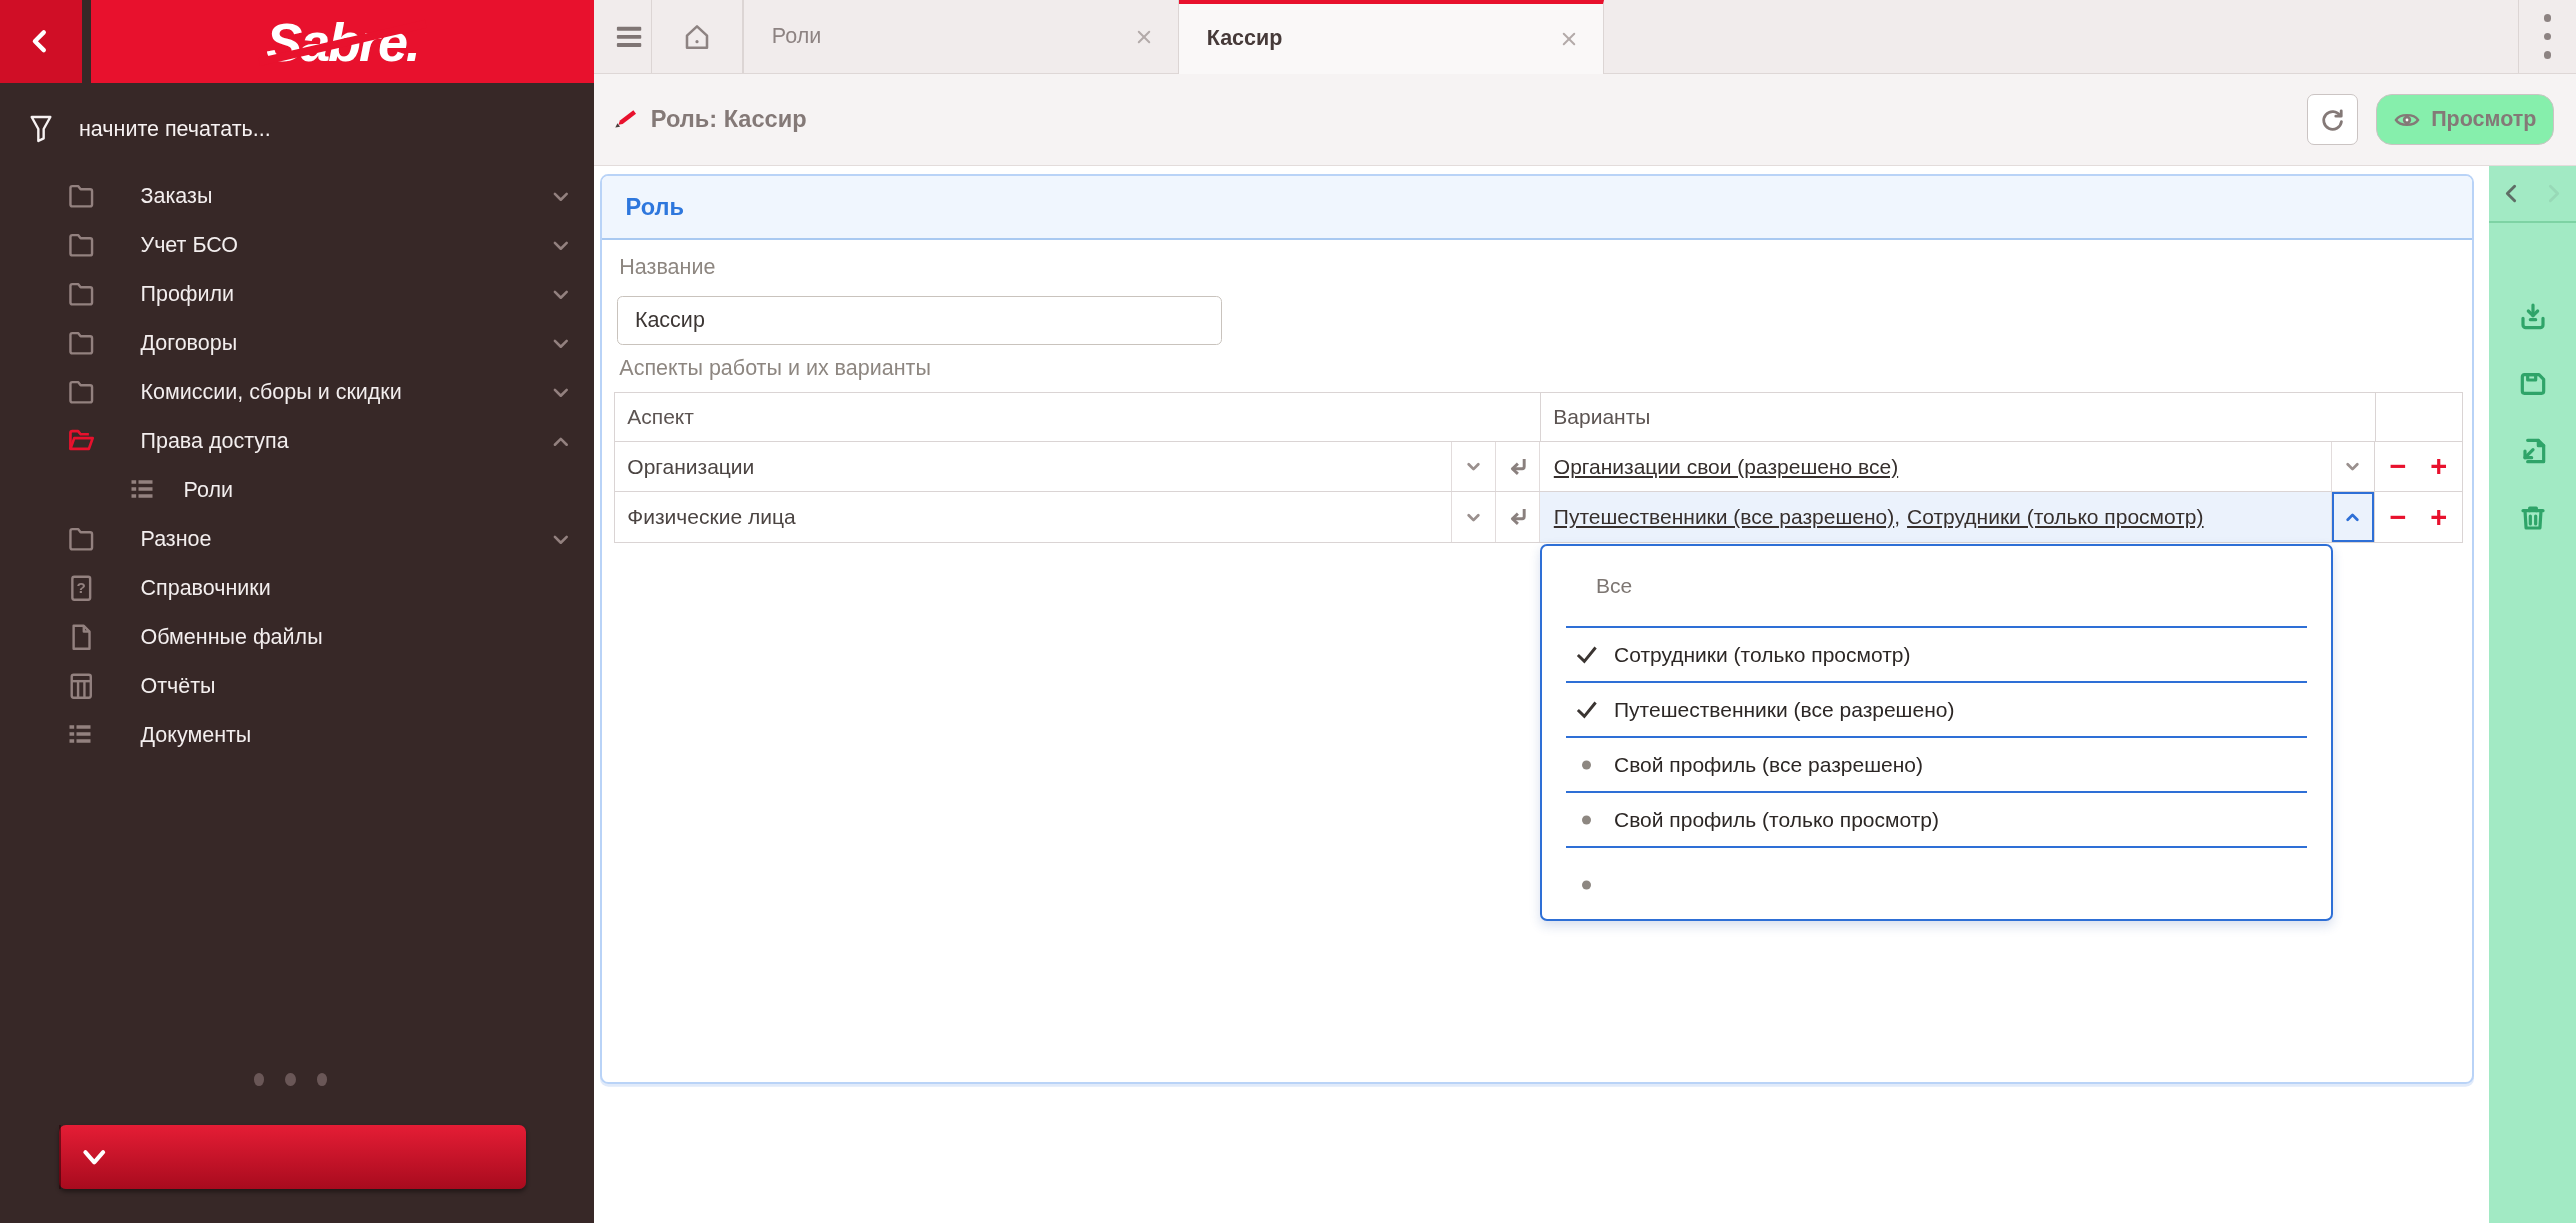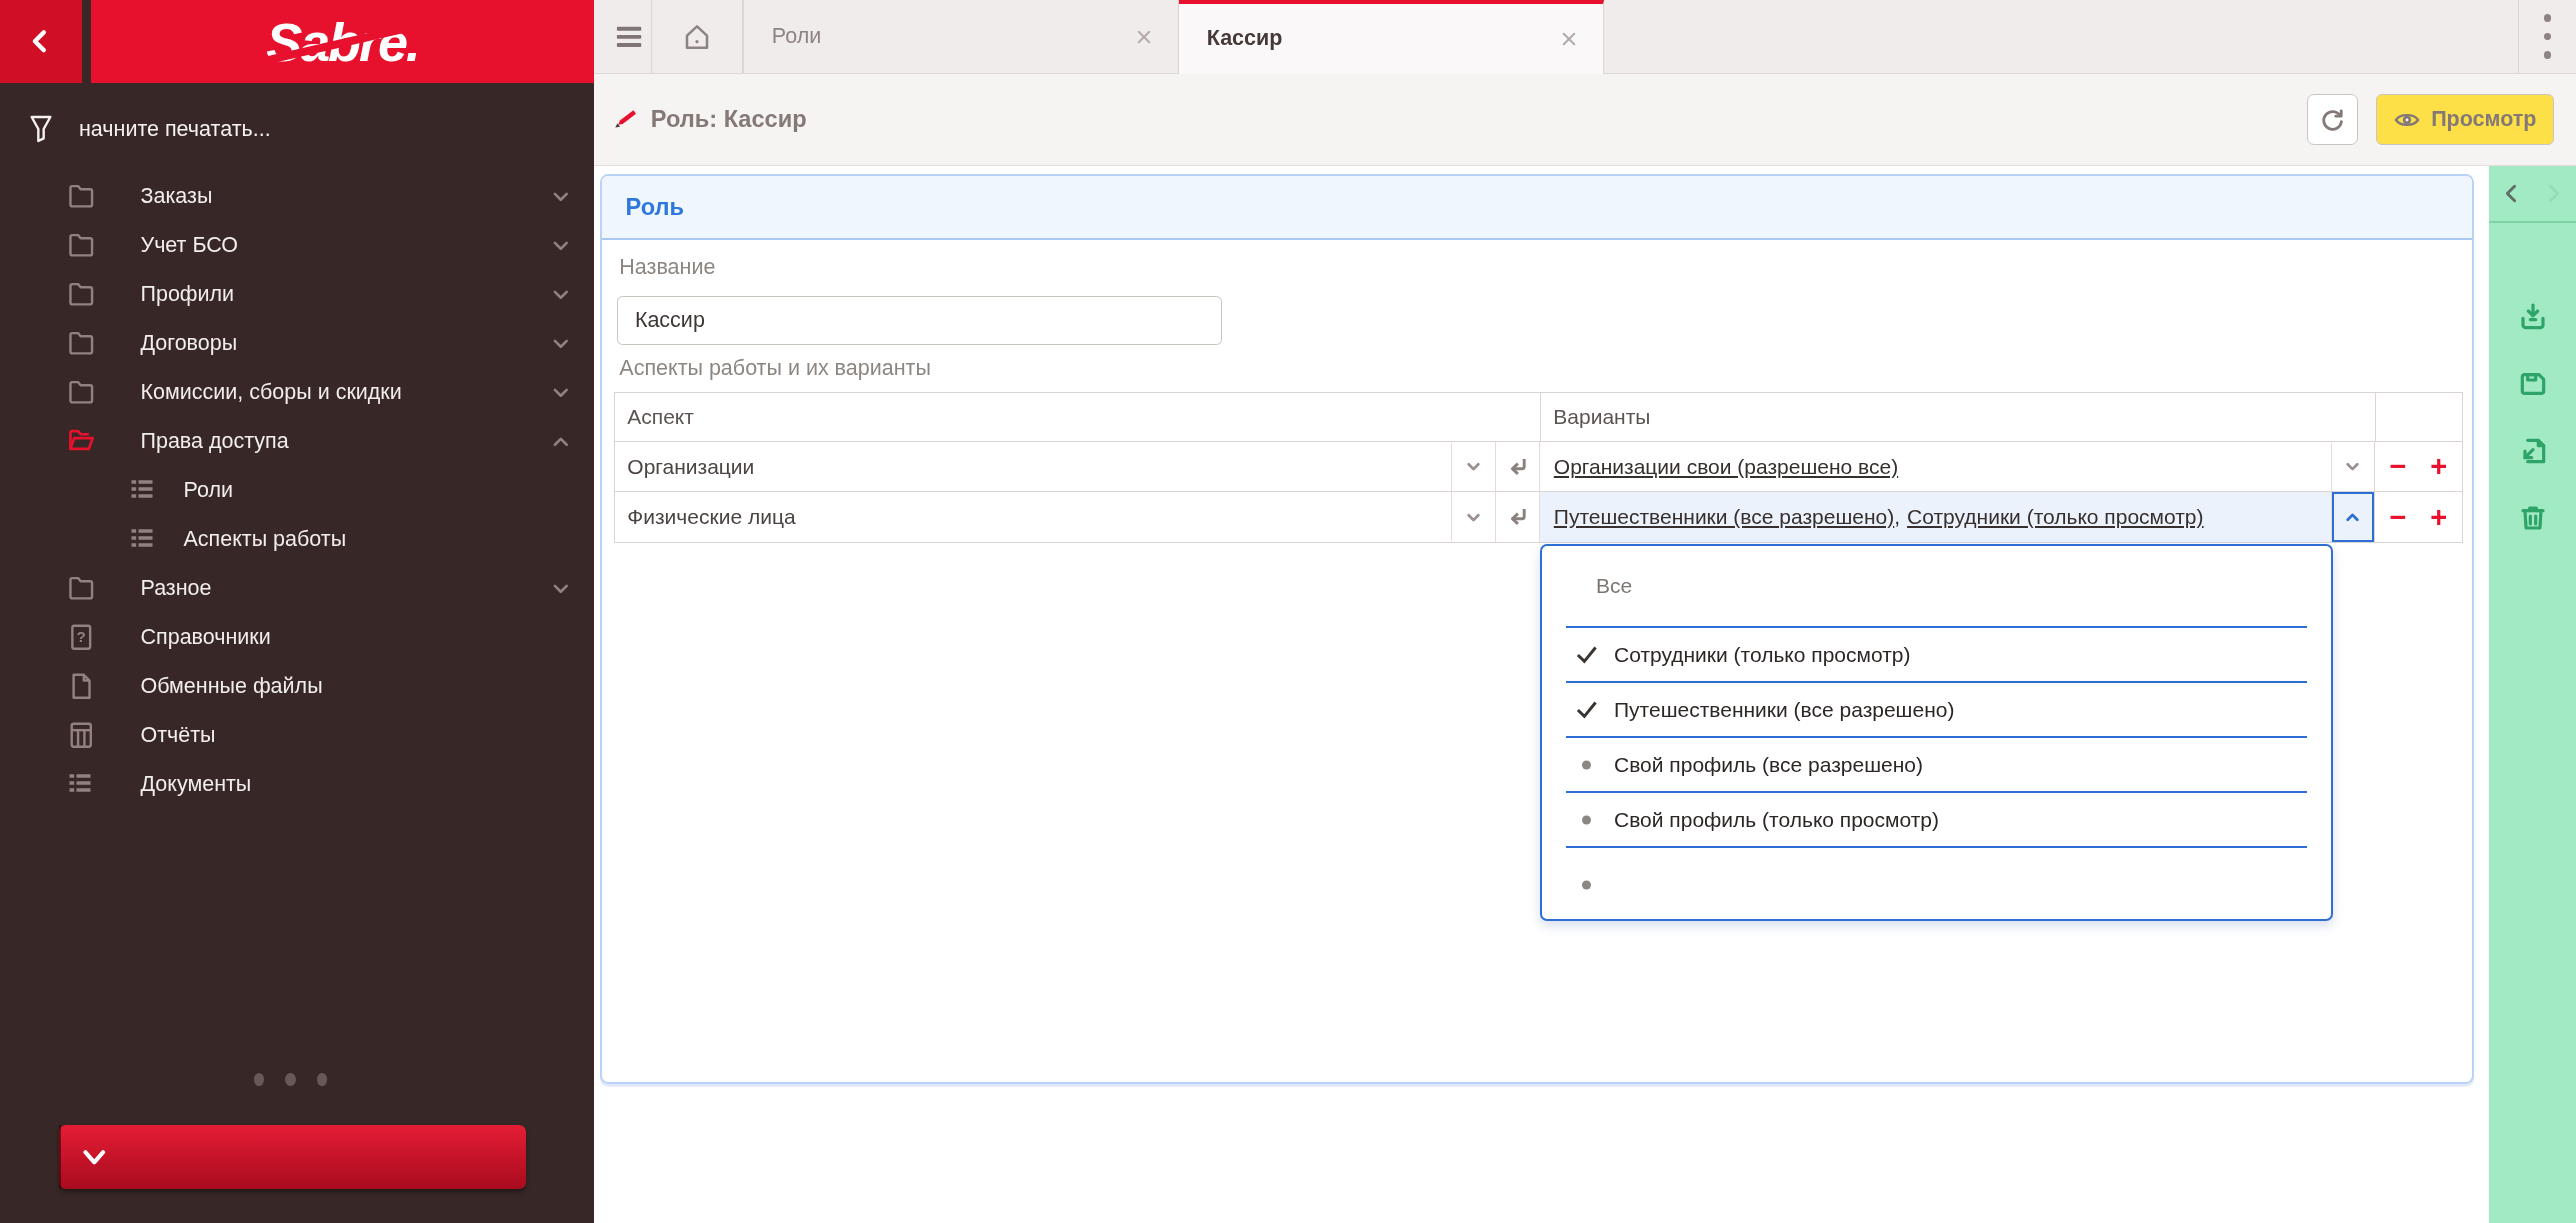--- a/index.html
+++ b/index.html
@@ -56,21 +56,21 @@
   .kebab span { width:7.6px; height:7.6px; border-radius:50%; background:#8d8382; }
 
   
   .band { position:absolute; left:594px; top:74px; width:1982px; height:92px; background:#f6f3f3;
     border-bottom:1.4px solid #e3dcdb; display:flex; align-items:center; }
   .band-pencil { margin-left:15.3px; }
   .band-title { margin-left:12.5px; font-size:23.6px; font-weight:bold; color:#847977; }
   .band-actions { margin-left:auto; margin-right:22px; display:flex; gap:18px; }
   .icon-btn { width:51px; height:51px; background:#fff; border:1.4px solid #cbc4c3; border-radius:7px;
     display:flex; align-items:center; justify-content:center; cursor:pointer; }
-  .view-btn { height:51px; padding:0 16.6px; background:#fde047; border:1.4px solid #cbc4c3; border-radius:6px;
+  .view-btn { height:51px; padding:0 16.6px; background:#86efac; border:1.4px solid #cbc4c3; border-radius:16px;
     display:flex; align-items:center; gap:9.7px; font-size:21.5px; font-weight:bold; color:#847977; cursor:pointer; }
 
   
   .panel { position:absolute; left:600px; top:174px; width:1874px; height:910px; background:#fff;
     border:2.1px solid #b9d3f7; border-radius:8.3px; box-shadow:0 2.8px 0 rgba(130,170,235,.25); }
   .panel-head { height:64px; background:#f0f6fe; border-bottom:2.1px solid #a9c9f1; border-radius:6.2px 6.2px 0 0;
     display:flex; align-items:center; padding-left:23.6px; }
   .panel-title { color:#2e77dd; font-size:23.6px; font-weight:bold; }
   .fld-label { position:absolute; left:17.3px; font-size:21.5px; color:#8d8680; white-space:nowrap; }
   .lbl-name { top:79px; }
@@ -240,33 +240,20 @@
               <rect x="9" y="4.5" width="12" height="3"></rect>
               <rect x="3" y="10.5" width="4" height="3"></rect>
               <rect x="9" y="10.5" width="12" height="3"></rect>
               <rect x="3" y="16.5" width="4" height="3"></rect>
               <rect x="9" y="16.5" width="12" height="3"></rect>
             </svg>
           </span>
         <span class="mi-label">Роли</span>
       </div>
 
-      <div class="menu-item sub">
-        <span class="mi-icon">
-            <svg viewBox="0 0 24 24" width="28" height="28" fill="#93817f">
-              <rect x="3" y="4.5" width="4" height="3"></rect>
-              <rect x="9" y="4.5" width="12" height="3"></rect>
-              <rect x="3" y="10.5" width="4" height="3"></rect>
-              <rect x="9" y="10.5" width="12" height="3"></rect>
-              <rect x="3" y="16.5" width="4" height="3"></rect>
-              <rect x="9" y="16.5" width="12" height="3"></rect>
-            </svg>
-          </span>
-        <span class="mi-label">Аспекты работы</span>
-      </div>
 
       <div class="menu-item">
         <span class="mi-icon">
             <svg viewBox="0 0 24 24" width="30.5" height="30.5" fill="none" stroke="#93817f" stroke-width="1.9" stroke-linejoin="round">
               <path d="M3.5 5.5a1.5 1.5 0 0 1 1.5-1.5h4.5l2 2.5H19a1.5 1.5 0 0 1 1.5 1.5v10.5a1.5 1.5 0 0 1-1.5 1.5H5a1.5 1.5 0 0 1-1.5-1.5V5.5z"></path>
             </svg>
           </span>
         <span class="mi-label">Разное</span>
         <span class="mi-chevron">
             <svg viewBox="0 0 24 24" width="23.6" height="23.6" fill="none" stroke="#93817f" stroke-width="2.6" stroke-linecap="round" stroke-linejoin="round">

